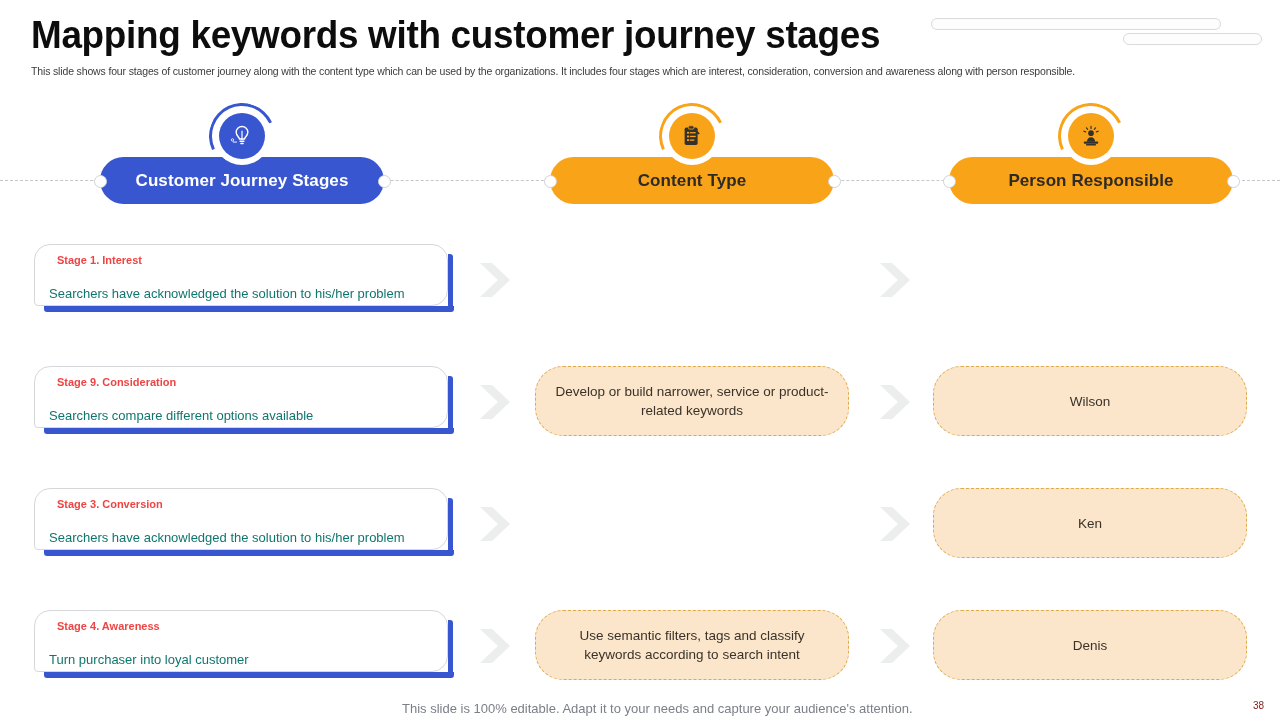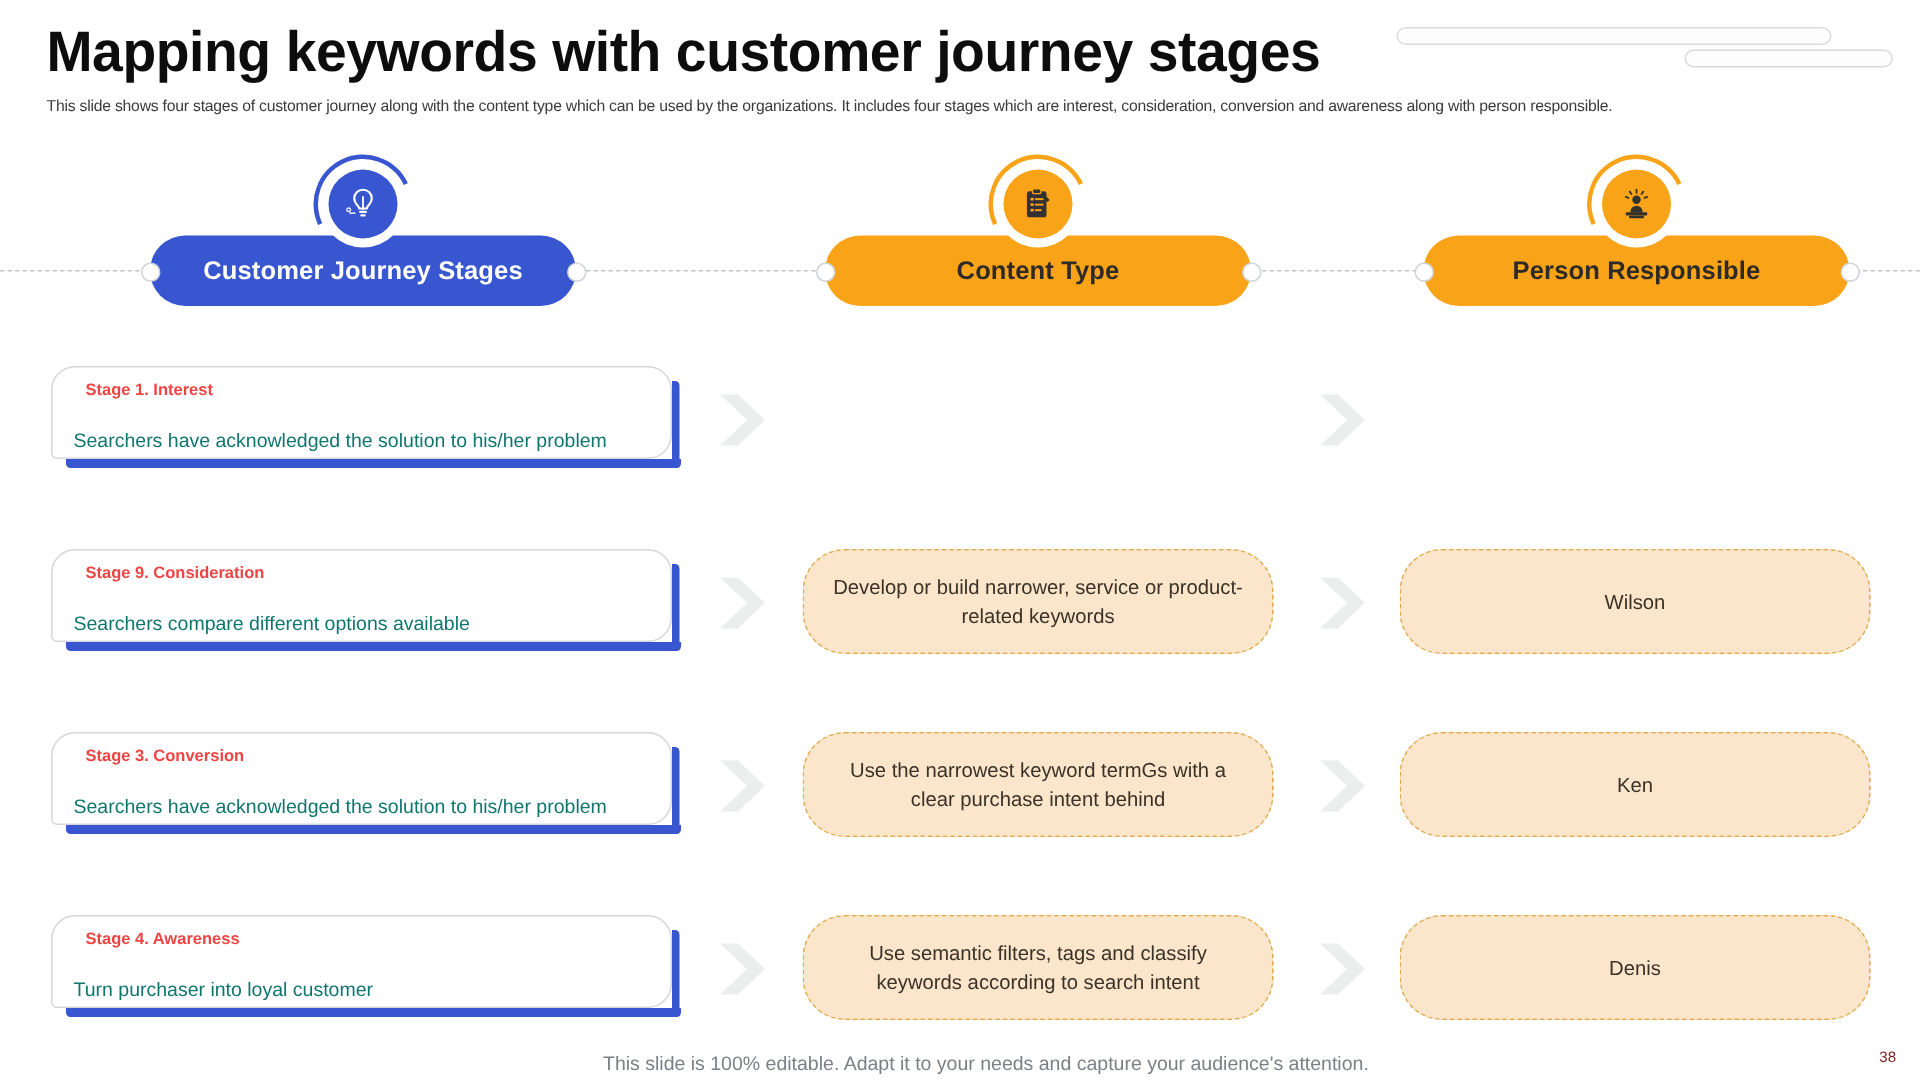--- a/index.html
+++ b/index.html
@@ -359,23 +359,20 @@
   <div class="stage-card-edge"></div>
   <div class="stage-card">
     <div class="stage-title">Stage 3. Conversion</div>
     <div class="stage-desc">Searchers have acknowledged the solution to his/her problem</div>
   </div>
   <div class="row-arrow" style="left:478px;">
     <svg width="34" height="38" viewBox="0 0 34 38">
         <path d="M2 2 L20 19 L2 36 L14 36 L32 19 L14 2 Z" fill="#eceded"></path>
       </svg>
   </div>
-  <div class="peach-card peach-content">
-    <span>Use the narrowest keyword termGs with a clear purchase intent behind</span>
-  </div>
   <div class="row-arrow" style="left:878px;">
     <svg width="34" height="38" viewBox="0 0 34 38">
         <path d="M2 2 L20 19 L2 36 L14 36 L32 19 L14 2 Z" fill="#eceded"></path>
       </svg>
   </div>
   <div class="peach-card peach-person">
     <span>Ken</span>
   </div>
 </div>
 

